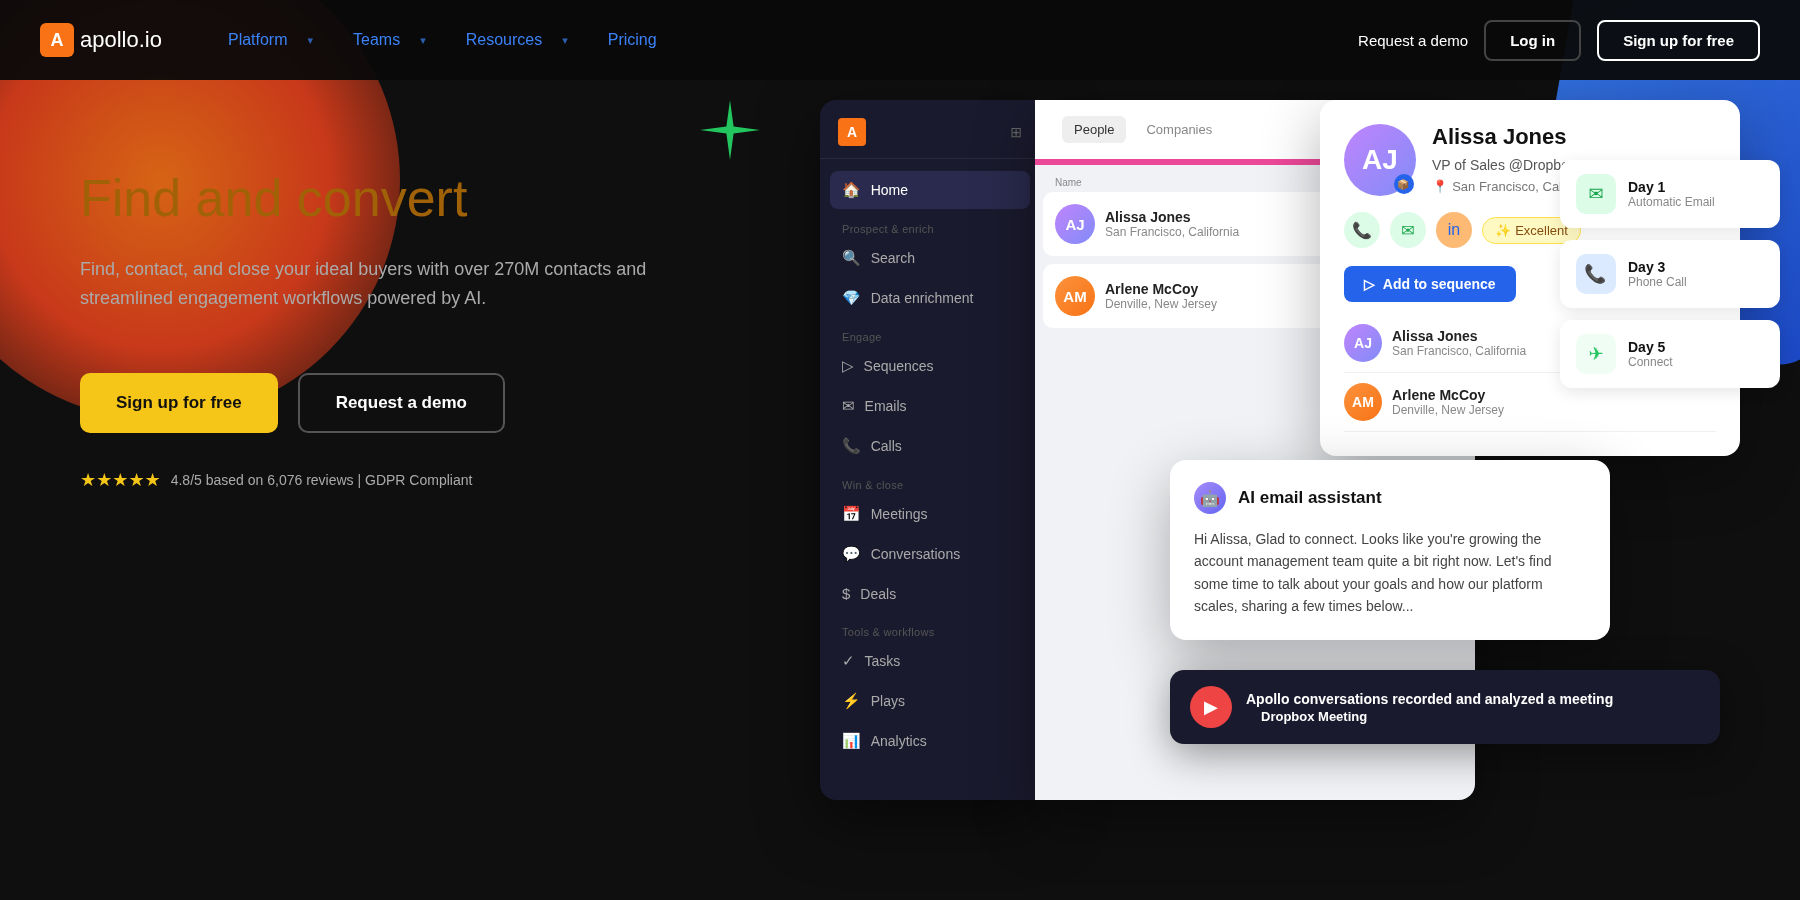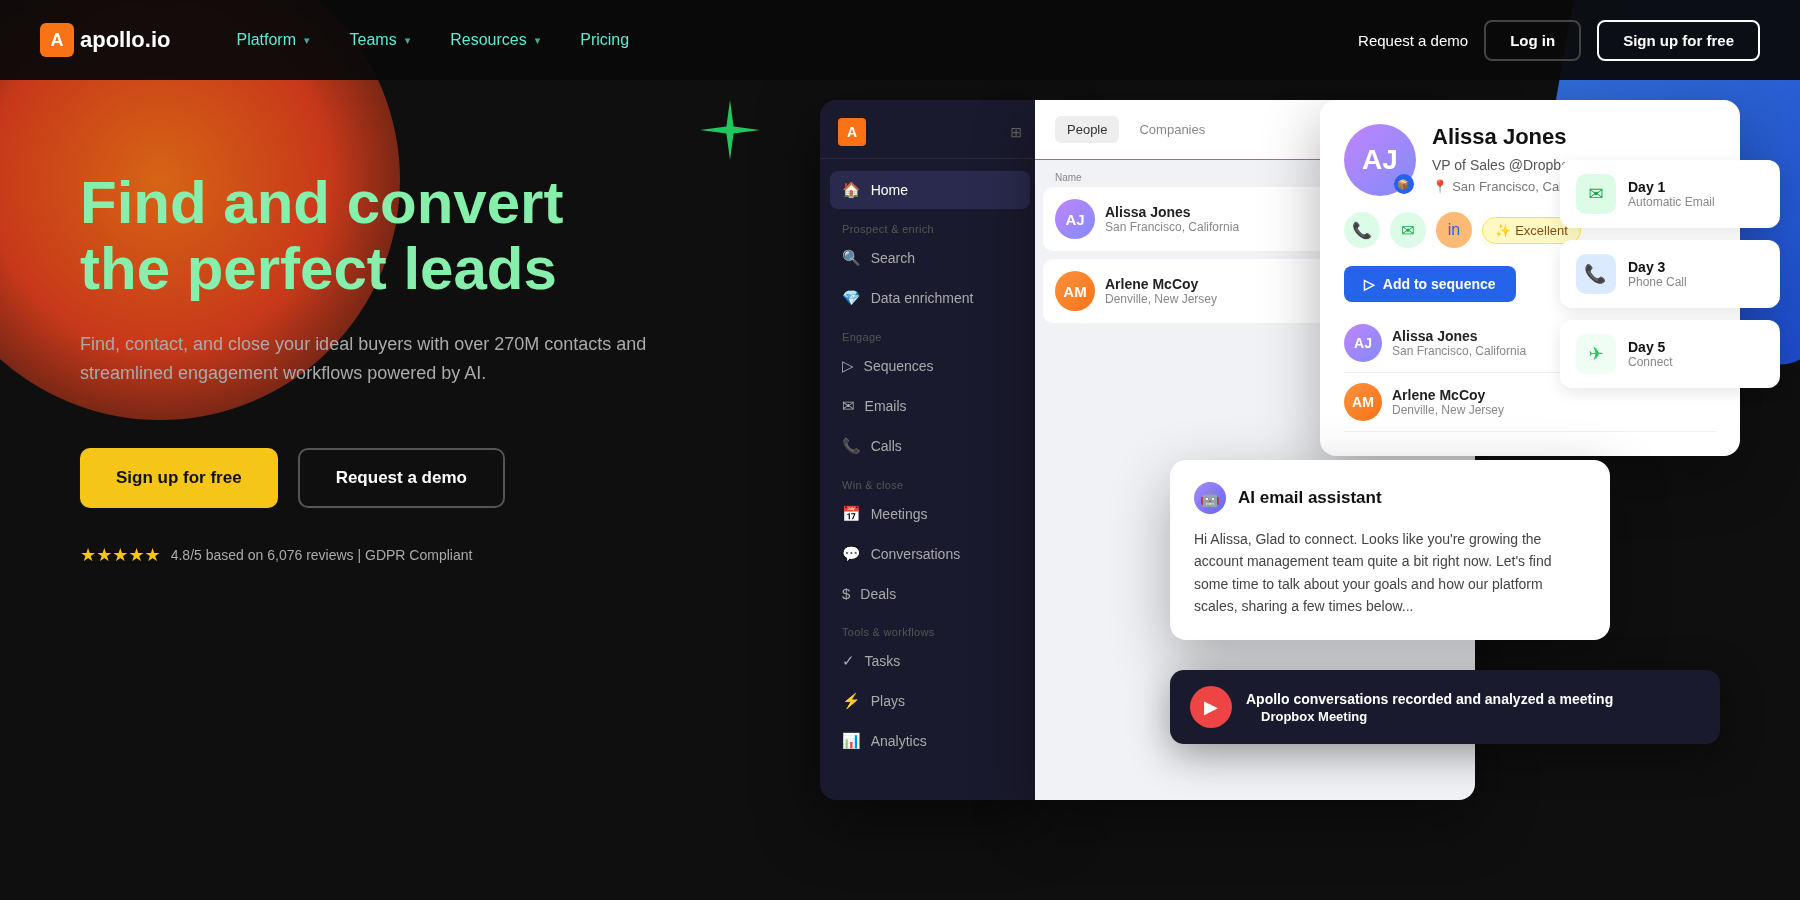--- a/index.html
+++ b/index.html
@@ -31,33 +31,33 @@
       margin-right: 50px;
     }
     .logo-icon {
       width: 34px; height: 34px;
       background: #f97316;
       border-radius: 6px;
       display: flex; align-items: center; justify-content: center;
       font-weight: 900; font-size: 18px; color: #fff;
     }
     .logo-text {
-      font-size: 22px; font-weight: 700; color: #fff;
+      font-size: 22px; font-weight: 400; color: #fff;
     }
     .nav-links {
       display: flex;
       gap: 8px;
       flex: 1;
     }
     .nav-item {
       padding: 8px 16px;
-      color: #5eead4;
+      color: #3b82f6;
       font-size: 16px;
       cursor: pointer;
-      display: flex; align-items: center; gap: 8px;
+      display: flex; align-items: center; gap: 20px;
       border-radius: 6px;
     }
     .nav-item .chevron { font-size: 11px; opacity: 0.7; }
     .nav-actions {
       display: flex;
       align-items: center;
       gap: 16px;
     }
     .btn-demo {
       color: #fff;
@@ -115,24 +115,24 @@
     }
     .hero-left {
       width: 820px;
       padding: 90px 60px 60px 80px;
       display: flex;
       flex-direction: column;
       justify-content: flex-start;
       z-index: 10;
     }
     .hero-title {
-      font-size: 60px;
-      font-weight: 700;
+      font-size: 52px;
+      font-weight: 400;
       line-height: 1.1;
-      color: #86efac;
+      color: #a16207;
       margin-bottom: 28px;
     }
     .hero-sub {
       font-size: 18px;
       color: #aaa;
       line-height: 1.6;
       max-width: 600px;
       margin-bottom: 60px;
     }
     .hero-buttons {
@@ -253,25 +253,25 @@
       left: 215px; top: 0;
       width: 440px;
       height: 700px;
       background: #f0f2f5;
       border-radius: 0 16px 16px 0;
       overflow: hidden;
       box-shadow: 0 20px 60px rgba(0,0,0,0.4);
     }
     .contact-header {
       background: #fff;
-      padding: 16px 20px;
+      padding: 16px 27px;
       display: flex;
       gap: 8px;
       align-items: center;
-      border-bottom: 1px solid #ec4899;
+      border-bottom: 6px solid #ec4899;
     }
     .contact-tab {
       font-size: 13px;
       color: #888;
       padding: 6px 12px;
       border-radius: 6px;
       cursor: pointer;
     }
     .contact-tab.active { background: #eee; color: #333; }
     .contact-list {
@@ -519,21 +519,20 @@
 <div class="green-star">
   <svg viewBox="0 0 100 100" xmlns="http://www.w3.org/2000/svg">
     <path d="M50 0 L56 44 L100 50 L56 56 L50 100 L44 56 L0 50 L44 44 Z"></path>
   </svg>
 </div>
 
 <div class="hero">
   <div class="hero-left">
     <h1 class="hero-title">
       <span>Find and convert</span><br>
-      <span>the perfect leads</span>
     </h1>
     <p class="hero-sub">Find, contact, and close your ideal buyers with over 270M contacts and streamlined engagement workflows powered by AI.</p>
     <div class="hero-buttons">
       <button class="btn-primary">Sign up for free</button>
       <button class="btn-secondary">Request a demo</button>
     </div>
     <div class="hero-rating">
       <span class="stars">★★★★★</span>
       <span class="rating-text">4.8/5 based on 6,076 reviews | GDPR Compliant</span>
     </div>

